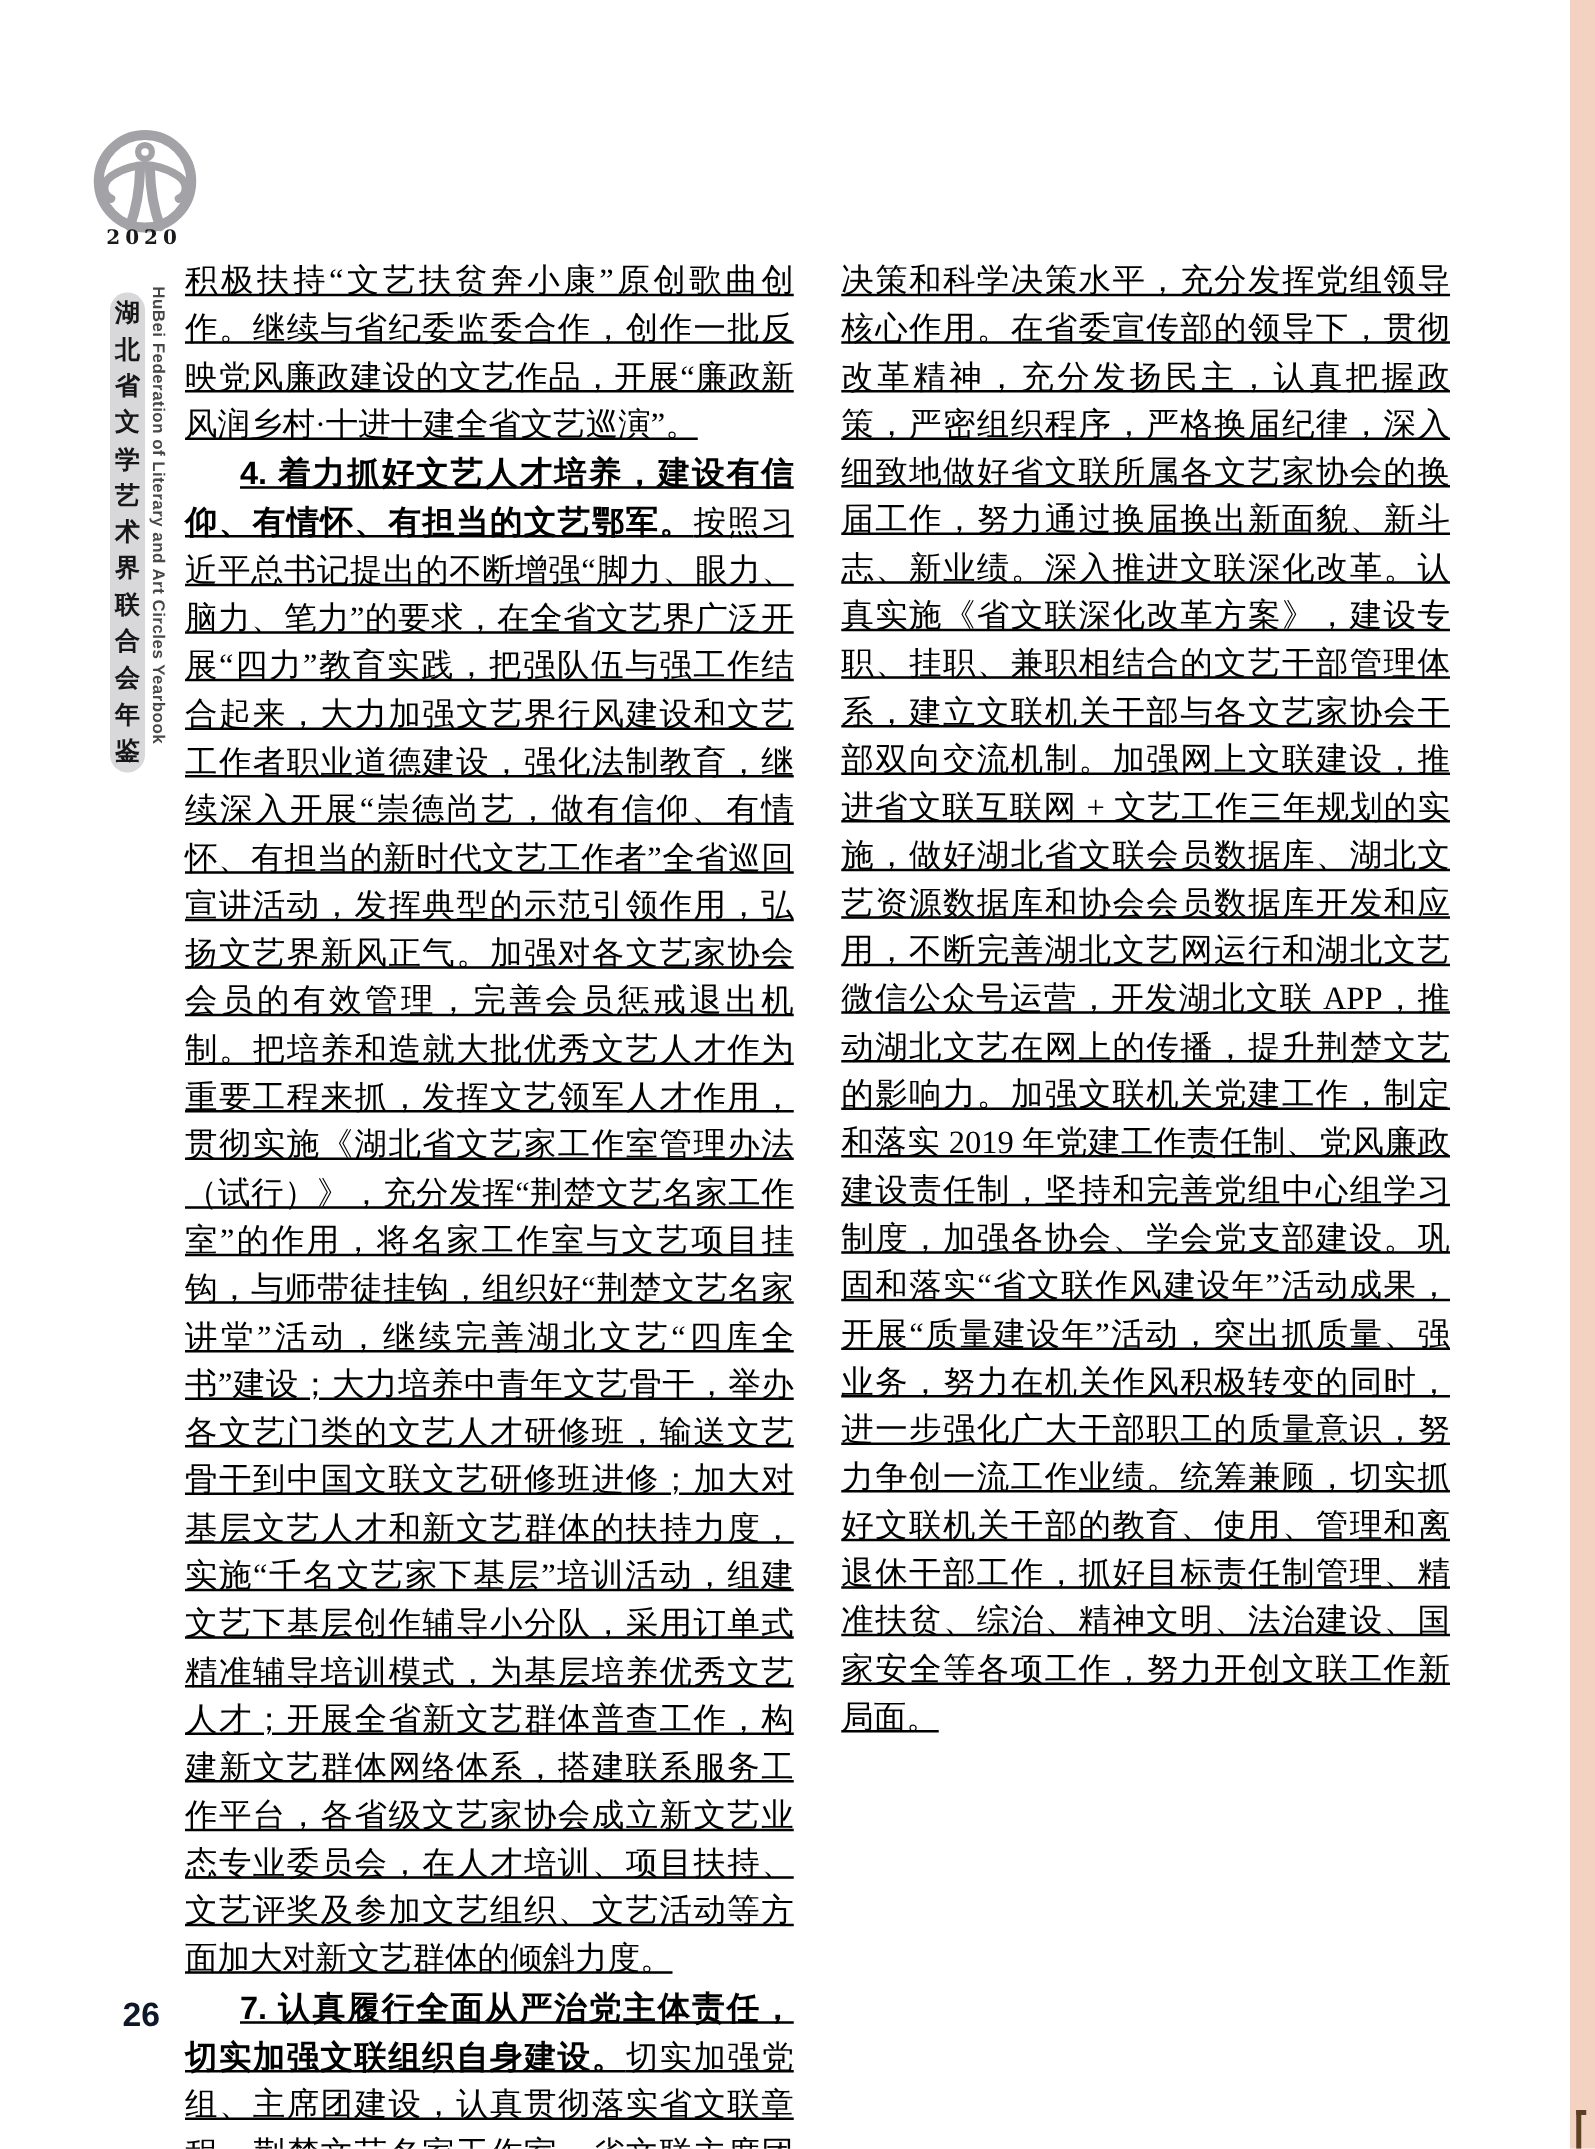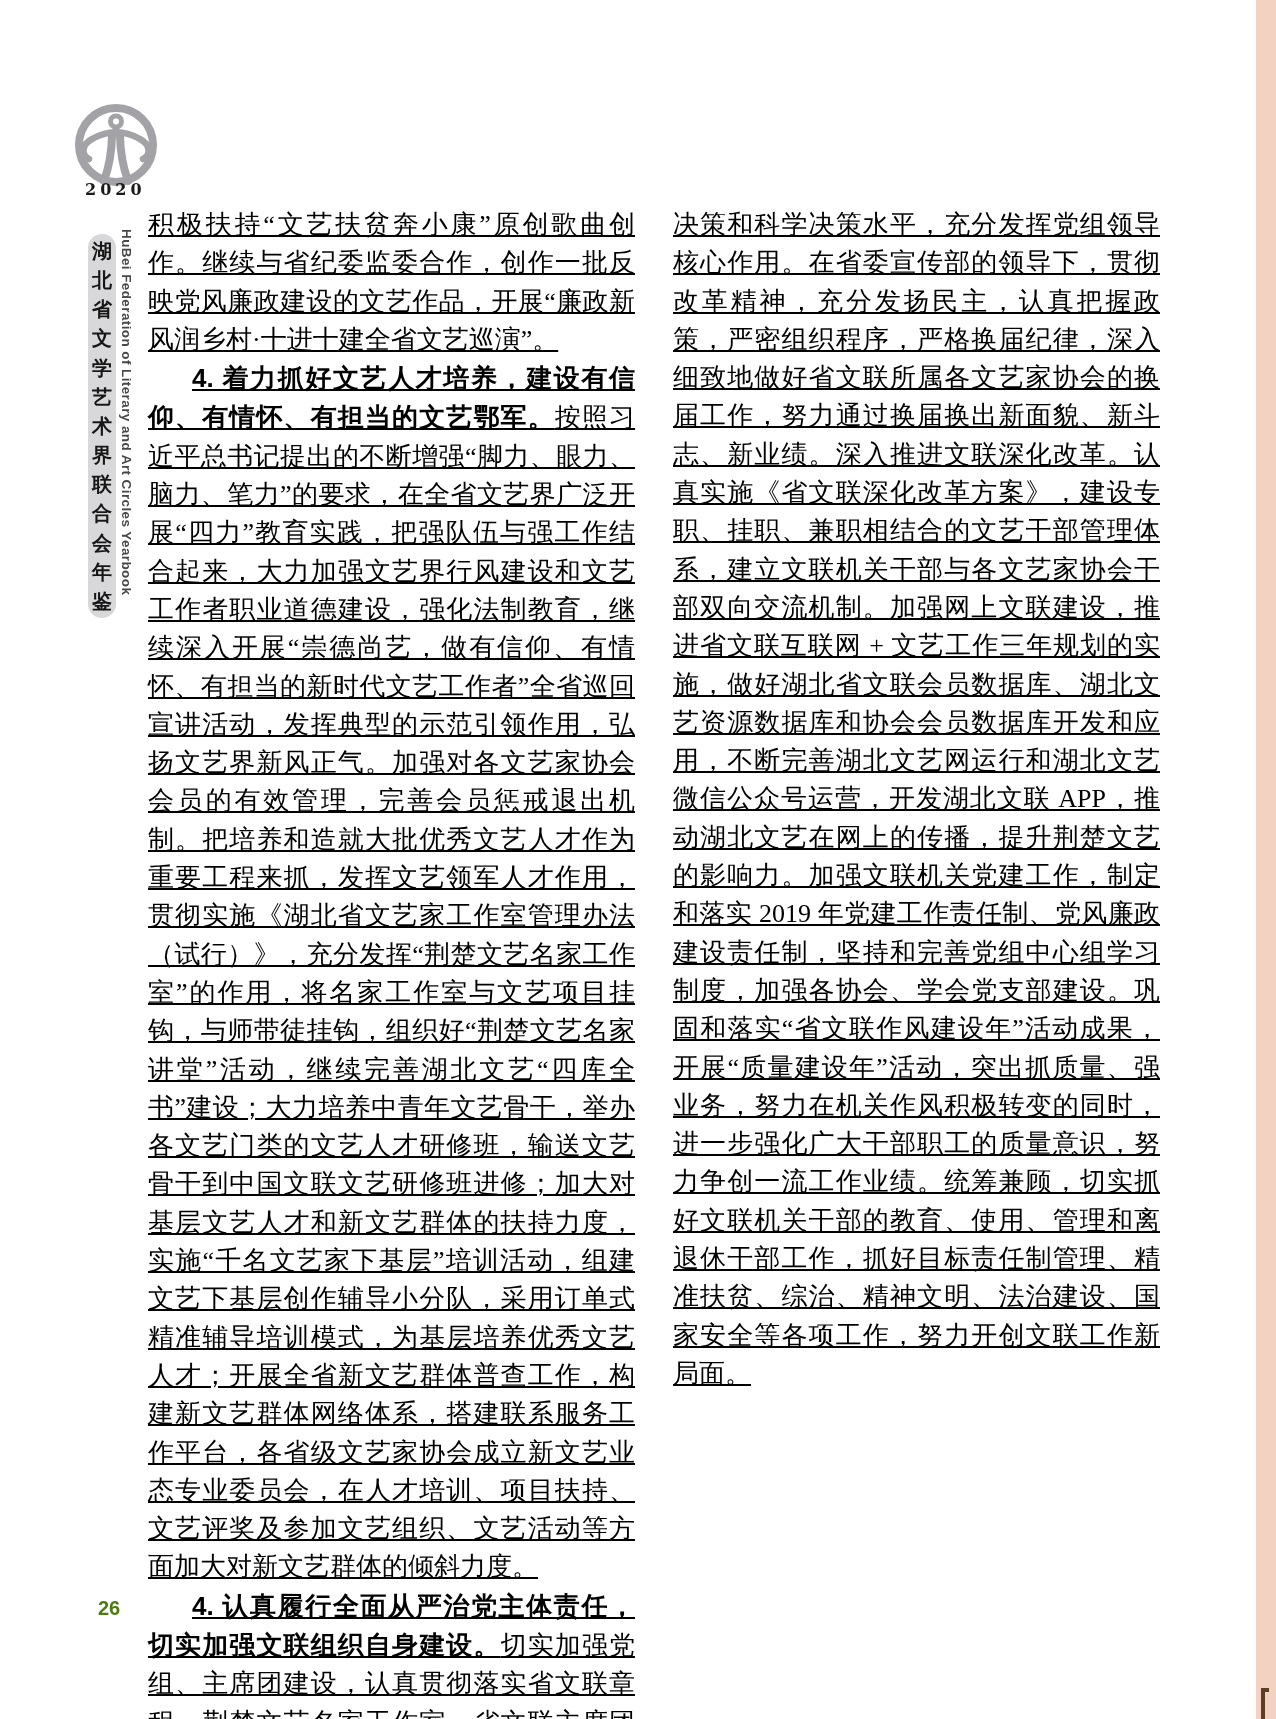--- a/index.html
+++ b/index.html
@@ -63,21 +63,21 @@
   }
   .col p { margin: 0; }
   .col p.indent { text-indent: 44px; }
   .col .bold {
     font-family: "Liberation Sans", "DejaVu Sans", sans-serif;
     font-weight: bold;
   }
   .page-num {
     position: absolute; left: 98px; top: 1597px;
     font-family: "Liberation Sans", "DejaVu Sans", sans-serif;
-    font-weight: bold; font-size: 20px; color: #4d7c0f;
+    font-weight: bold; font-size: 27px; color: #0f172a;
   }
 </style>
 </head>
 <body style="--accent_strip: #f4d2c2; --corner_mark: #5c4023; --logo_gray: #a3a3a7; --sidebar_bg: #d8d8da;">
 
 <div class="accent-strip"></div>
 <div class="corner-mark"></div>
 
 <div class="logo">
   <svg width="92" height="92" viewBox="0 0 92 92" stroke="#a3a3a7" fill="none" stroke-linecap="round">
@@ -105,20 +105,20 @@
     <span>会</span>
     <span>年</span>
     <span>鉴</span>
   </div>
 <div class="sidebar-en">HuBei Federation of Literary and Art Circles Yearbook</div>
 
 <div class="text-area">
   <div class="col">
       <p class=""><span>积极扶持“文艺扶贫奔小康”原创歌曲创作。继续与省纪委监委合作，创作一批反映党风廉政建设的文艺作品，开展“廉政新风润乡村·十进十建全省文艺巡演”。</span></p>
       <p class="indent"><span class="bold">4. 着力抓好文艺人才培养，建设有信仰、有情怀、有担当的文艺鄂军。</span><span>按照习近平总书记提出的不断增强“脚力、眼力、脑力、笔力”的要求，在全省文艺界广泛开展“四力”教育实践，把强队伍与强工作结合起来，大力加强文艺界行风建设和文艺工作者职业道德建设，强化法制教育，继续深入开展“崇德尚艺，做有信仰、有情怀、有担当的新时代文艺工作者”全省巡回宣讲活动，发挥典型的示范引领作用，弘扬文艺界新风正气。加强对各文艺家协会会员的有效管理，完善会员惩戒退出机制。把培养和造就大批优秀文艺人才作为重要工程来抓，发挥文艺领军人才作用，贯彻实施《湖北省文艺家工作室管理办法（试行）》，充分发挥“荆楚文艺名家工作室”的作用，将名家工作室与文艺项目挂钩，与师带徒挂钩，组织好“荆楚文艺名家讲堂”活动，继续完善湖北文艺“四库全书”建设；大力培养中青年文艺骨干，举办各文艺门类的文艺人才研修班，输送文艺骨干到中国文联文艺研修班进修；加大对基层文艺人才和新文艺群体的扶持力度，实施“千名文艺家下基层”培训活动，组建文艺下基层创作辅导小分队，采用订单式精准辅导培训模式，为基层培养优秀文艺人才；开展全省新文艺群体普查工作，构建新文艺群体网络体系，搭建联系服务工作平台，各省级文艺家协会成立新文艺业态专业委员会，在人才培训、项目扶持、文艺评奖及参加文艺组织、文艺活动等方面加大对新文艺群体的倾斜力度。</span></p>
-      <p class="indent"><span class="bold">4. 认真履行全面从严治党主体责任，切实加强文联组织自身建设。</span><span>切实加强党组、主席团建设，认真贯彻落实省文联章程、荆楚文艺名家工作室、省文联主席团工作规则，深入推进实施主席团成员联系基层制度，有效提高省文联党组和主席团民主</span></p>
+      <p class="indent"><span class="bold">7. 认真履行全面从严治党主体责任，切实加强文联组织自身建设。</span><span>切实加强党组、主席团建设，认真贯彻落实省文联章程、荆楚文艺名家工作室、省文联主席团工作规则，深入推进实施主席团成员联系基层制度，有效提高省文联党组和主席团民主</span></p>
     </div>
   <div class="col">
       <p class=""><span>决策和科学决策水平，充分发挥党组领导核心作用。在省委宣传部的领导下，贯彻改革精神，充分发扬民主，认真把握政策，严密组织程序，严格换届纪律，深入细致地做好省文联所属各文艺家协会的换届工作，努力通过换届换出新面貌、新斗志、新业绩。深入推进文联深化改革。认真实施《省文联深化改革方案》，建设专职、挂职、兼职相结合的文艺干部管理体系，建立文联机关干部与各文艺家协会干部双向交流机制。加强网上文联建设，推进省文联互联网 + 文艺工作三年规划的实施，做好湖北省文联会员数据库、湖北文艺资源数据库和协会会员数据库开发和应用，不断完善湖北文艺网运行和湖北文艺微信公众号运营，开发湖北文联 APP，推动湖北文艺在网上的传播，提升荆楚文艺的影响力。加强文联机关党建工作，制定和落实 2019 年党建工作责任制、党风廉政建设责任制，坚持和完善党组中心组学习制度，加强各协会、学会党支部建设。巩固和落实“省文联作风建设年”活动成果，开展“质量建设年”活动，突出抓质量、强业务，努力在机关作风积极转变的同时，进一步强化广大干部职工的质量意识，努力争创一流工作业绩。统筹兼顾，切实抓好文联机关干部的教育、使用、管理和离退休干部工作，抓好目标责任制管理、精准扶贫、综治、精神文明、法治建设、国家安全等各项工作，努力开创文联工作新局面。</span></p>
     </div>
 </div>
 
 <div class="page-num">26</div>
 
 </body></html>

